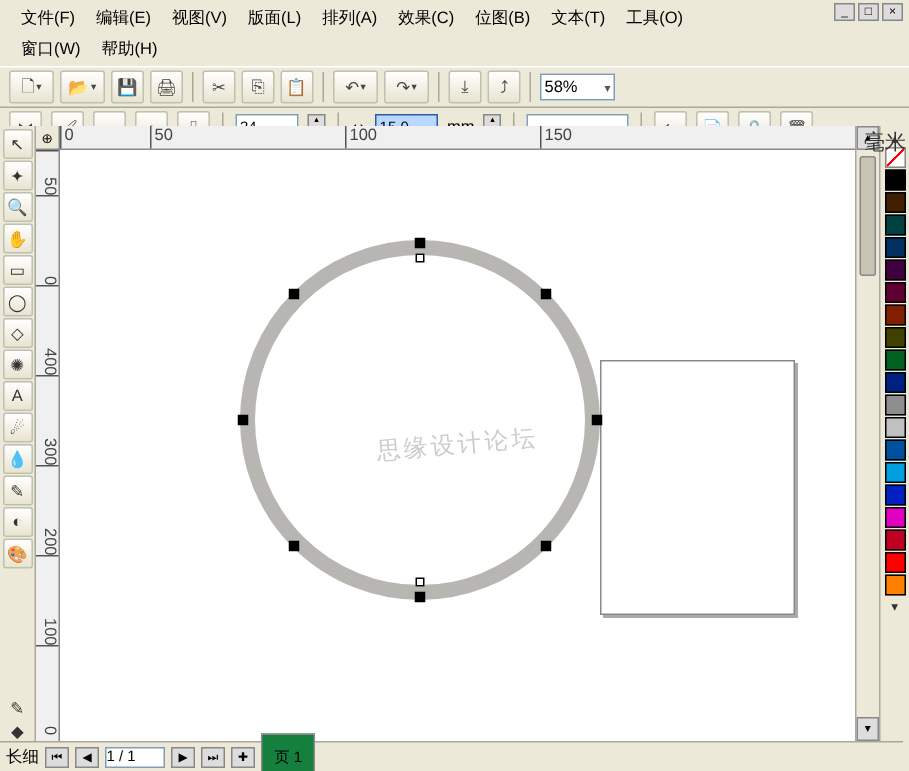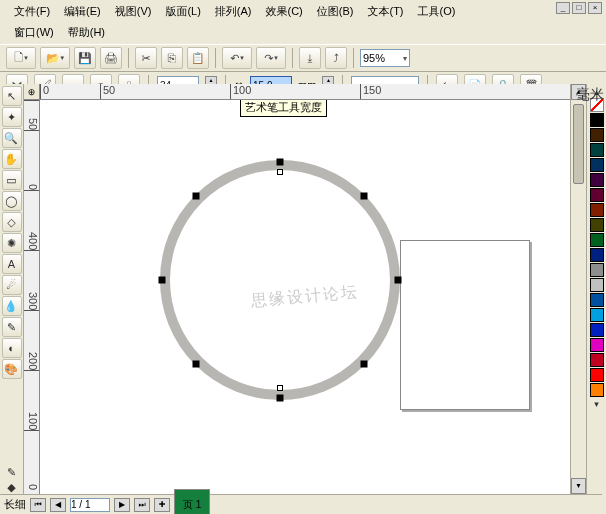--- a/index.html
+++ b/index.html
@@ -113,21 +113,21 @@
     </div>
   <div class="sep"></div>
   <div class="tbtn">
       <span>⤓</span>
     </div>
   <div class="tbtn">
       <span>⤴</span>
     </div>
   <div class="sep"></div>
   <div class="zoombox">
-      <span>95%</span>
+      <span>58%</span>
     </div>
 </div>
 
 <div class="propbar">
   <div class="tbtn">
       <span>⋈</span>
     </div>
   <div class="tbtn">
       <span>🖌</span>
     </div>
@@ -233,21 +233,20 @@
     <div class="ruler-v">
       <div class="tick" style="height:30px"><span>50</span></div>
       <div class="tick" style="height:60px"><span>0</span></div>
       <div class="tick" style="height:60px"><span>400</span></div>
       <div class="tick" style="height:60px"><span>300</span></div>
       <div class="tick" style="height:60px"><span>200</span></div>
       <div class="tick" style="height:60px"><span>100</span></div>
       <div class="tick" style="height:60px"><span>0</span></div>
     </div>
     <div class="canvas">
-      <div class="tooltip">艺术笔工具宽度</div>
       <div class="page-shadow"></div>
       <div class="ring">
         <div class="ring-outer"></div>
         <div class="handle" style="left:50%;top:1%"></div>
         <div class="handle" style="left:85%;top:15%"></div>
         <div class="handle" style="left:99%;top:50%"></div>
         <div class="handle" style="left:85%;top:85%"></div>
         <div class="handle" style="left:50%;top:99%"></div>
         <div class="handle" style="left:15%;top:85%"></div>
         <div class="handle" style="left:1%;top:50%"></div>

